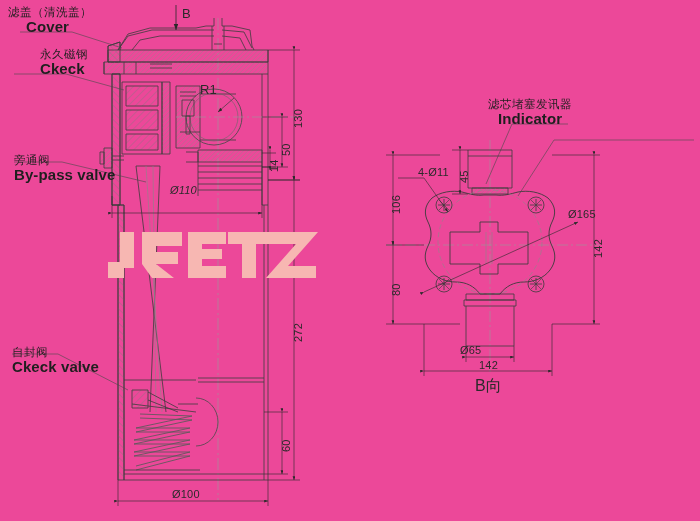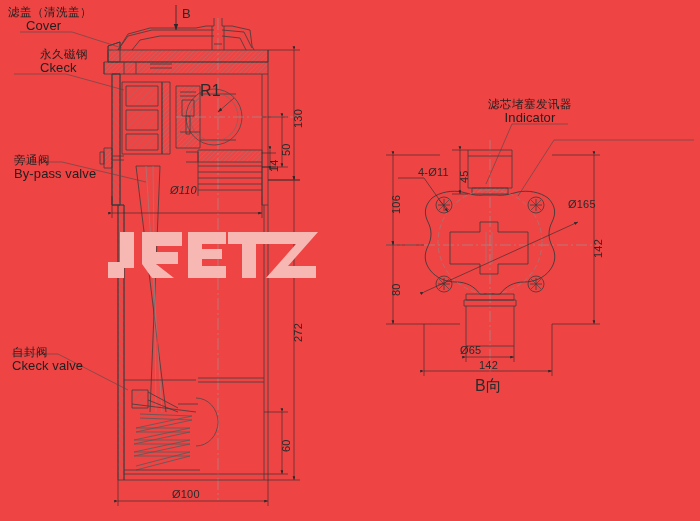--- a/index.html
+++ b/index.html
@@ -10,21 +10,21 @@
   }
   body {
     font-family: "Liberation Sans", "DejaVu Sans", sans-serif;
     color: #1a1a1a;
   }
   #sheet {
     position: relative;
     width: 700px;
     height: 521px;
     overflow: hidden;
-    background: #ef4444;
+    background: #ec4899;
   }
   #sheet svg.layer {
     position: absolute;
     left: 0;
     top: 0;
     width: 700px;
     height: 521px;
   }
   .lbl {
     position: absolute;
@@ -32,22 +32,23 @@
     line-height: 1.12;
     color: #1f1f1f;
   }
   .lbl .cn {
     display: block;
     font-size: 11.5px;
     letter-spacing: 0.5px;
   }
   .lbl .en {
     display: block;
-    font-size: 13px;
+    font-size: 15px;
     letter-spacing: 0.1px;
+    font-weight: bold;
   }
   .lbl.center { text-align: center; }
   .dim {
     position: absolute;
     font-size: 11px;
     color: #2a2a2a;
     white-space: nowrap;
     letter-spacing: 0.2px;
   }
   .dim.vert {
@@ -388,21 +389,21 @@
   </div>
 
   <div class="lbl" style="left:12px; top:346px;">
     <span class="cn">自封阀</span>
     <span class="en">Ckeck valve</span>
   </div>
 
 
   <div class="dim" style="left:182px; top:6px; font-size:13px;">B</div>
 
-  <div class="dim" style="left:200px; top:82px; font-size:16px;">R1</div>
+  <div class="dim" style="left:200px; top:82px; font-size:13px;">R1</div>
 
   <div class="dim" style="left:475px; top:376px; font-size:16px;">B向</div>
 
   <div class="dim vert" style="left:292px; top:128px;">130</div>
 
   <div class="dim vert" style="left:280px; top:156px;">50</div>
 
   <div class="dim vert" style="left:268px; top:172px;">14</div>
 
   <div class="dim vert" style="left:292px; top:342px;">272</div>
@@ -414,21 +415,21 @@
   <div class="dim" style="left:172px; top:488px;">Ø100</div>
 
   <div class="dim vert" style="left:390px; top:214px;">106</div>
 
   <div class="dim vert" style="left:390px; top:296px;">80</div>
 
   <div class="dim vert" style="left:458px; top:183px;">45</div>
 
   <div class="dim" style="left:394px; top:166px;margin-left:24px;">4-Ø11</div>
 
-  <div class="dim" style="left:568px; top:198px;text-align:center;">Ø165</div>
+  <div class="dim" style="left:568px; top:208px;text-align:center;">Ø165</div>
 
   <div class="dim vert" style="left:592px; top:258px;">142</div>
 
   <div class="dim" style="left:460px; top:344px;">Ø65</div>
 
   <div class="dim" style="left:479px; top:359px;">142</div>
 
 </div>
 
 </body></html>

